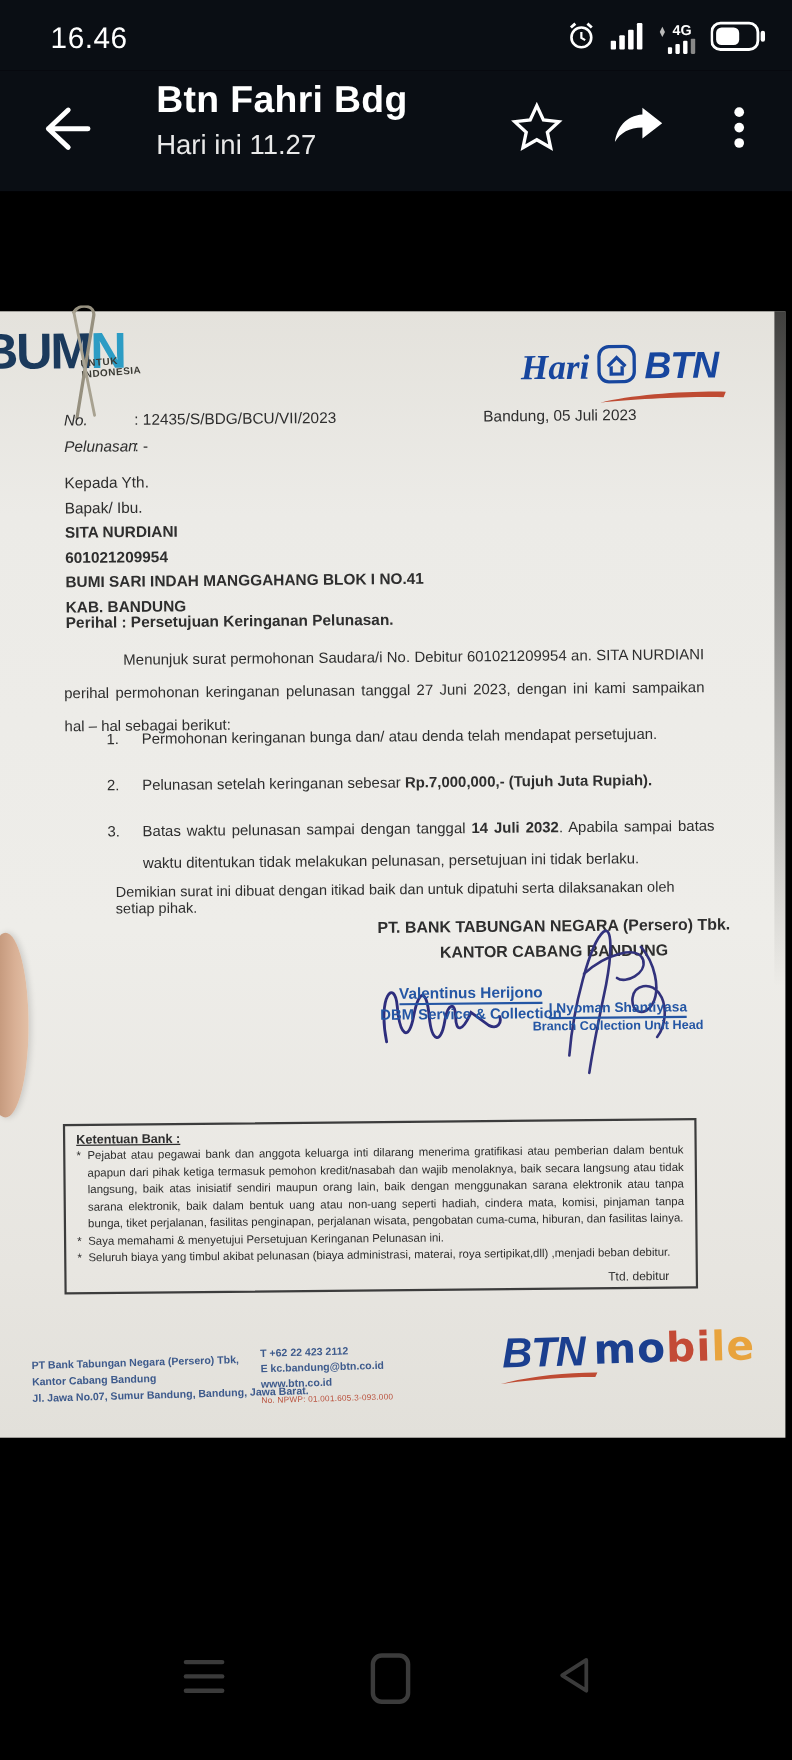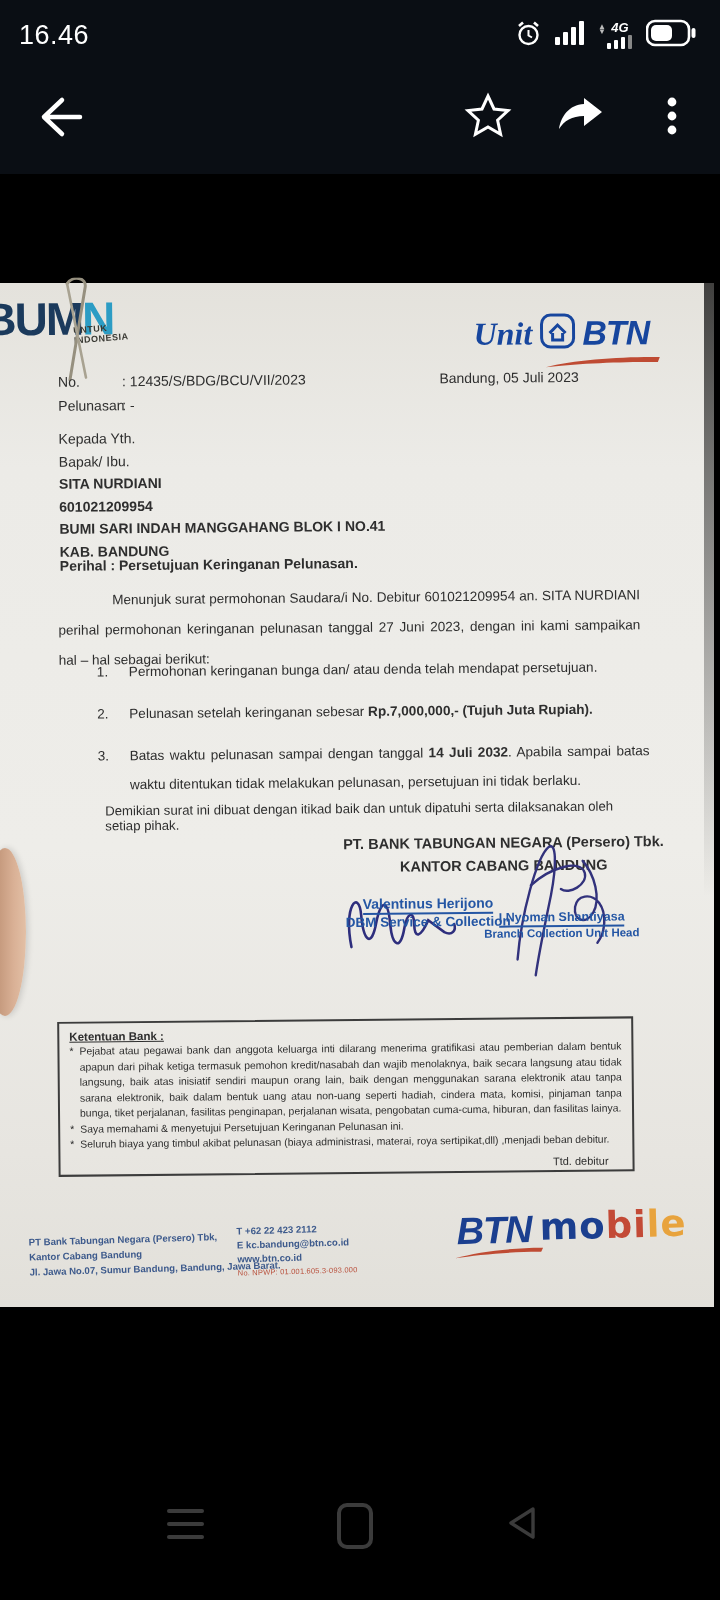--- a/index.html
+++ b/index.html
@@ -2,21 +2,21 @@
 <html><head>
 <meta charset="utf-8">
 <style>
   html,body{margin:0;padding:0;background:#000;}
   .screen{position:relative;width:720px;height:1600px;background:#000;overflow:hidden;
           font-family:"Liberation Sans",sans-serif;}
 
   
   .statusbar{position:absolute;top:0;left:0;width:720px;height:64px;background:#0a0e14;
              display:flex;align-items:center;justify-content:space-between;
-             padding:6px 24px 0 19px;box-sizing:border-box;color:#fff;}
+             padding:6px 24px 0 46px;box-sizing:border-box;color:#fff;}
   .time{font-size:27px;letter-spacing:.5px;}
   .sicons{display:flex;align-items:center;gap:13px;}
   .netgrp{display:flex;align-items:flex-end;gap:1px;}
   .netlbl{font-size:13px;font-weight:bold;color:#fff;line-height:1;margin-bottom:10px;}
   .tinyarrows{font-size:8px;color:#bbb;line-height:.6;margin-bottom:14px;display:flex;flex-direction:column;}
 
   
   .appbar{position:absolute;top:64px;left:0;width:720px;height:110px;background:#0a0e14;color:#fff;}
   .backbtn{position:absolute;left:34px;top:28px;width:50px;height:50px;}
   .titlewrap{position:absolute;left:142px;top:8px;}
@@ -38,21 +38,21 @@
   .bumn .tealn{color:#2c9cc4;}
   .bumntag{position:absolute;left:78px;top:38px;font-size:9px;font-weight:bold;color:#3a3a34;
            line-height:10px;letter-spacing:.5px;transform:rotate(-4deg);}
   .pin{position:absolute;left:46px;top:-8px;}
   .bankbtn{position:absolute;left:478px;top:32px;display:flex;align-items:center;gap:7px;}
   .bankword{font-family:"Liberation Serif",serif;font-style:italic;font-weight:bold;font-size:32px;color:#17469e;}
   .btnword{font-size:34px;font-weight:900;font-style:italic;color:#17469e;letter-spacing:-1px;}
   .btnswoosh{position:absolute;left:548px;top:74px;}
 
   
-  .metaL{position:absolute;left:62px;top:84px;font-size:14px;line-height:24px;}
+  .metaL{position:absolute;left:62px;top:84px;font-size:14px;line-height:24px;font-style:italic;}
   .metaV{position:absolute;left:126px;top:84px;font-size:14px;line-height:24px;}
   .citydate{position:absolute;left:398px;top:88px;width:230px;text-align:center;font-size:14px;}
 
   .recipient{position:absolute;left:62px;top:142px;font-size:14px;line-height:22.5px;}
   .recipient .b{font-weight:bold;}
 
   .perihal{position:absolute;left:62px;top:272px;font-size:14px;font-weight:bold;}
 
   .opening{position:absolute;left:60px;top:300px;width:582px;font-size:13.6px;line-height:30px;
            text-align:justify;text-indent:54px;}
@@ -126,21 +126,21 @@
             <rect x="16" y="7" width="5" height="18" rx="1" fill="#fff"></rect>
             <rect x="24" y="1" width="5" height="24" rx="1" fill="#fff"></rect>
           </svg>
       </span>
       <span class="netgrp">
         <span class="tinyarrows">
             <span>▲</span>
             <span>▼</span>
           </span>
         <span style="display:flex;flex-direction:column;align-items:center;">
-          <span class="netlbl" style="margin-bottom:1px;font-style:italic;">4G</span>
+          <span class="netlbl" style="margin-bottom:1px;">4G</span>
           <svg width="26" height="14" viewBox="0 0 26 14">
               <rect x="0" y="8" width="4" height="6" rx="1" fill="#fff"></rect>
               <rect x="7" y="5" width="4" height="9" rx="1" fill="#fff"></rect>
               <rect x="14" y="2" width="4" height="12" rx="1" fill="#fff"></rect>
               <rect x="21" y="0" width="4" height="14" rx="1" fill="#888"></rect>
             </svg>
         </span>
       </span>
       <span>
         <svg width="50" height="28" viewBox="0 0 50 28">
@@ -151,20 +151,24 @@
       </span>
     </span>
   </div>
 
   <div class="appbar">
     <span class="backbtn">
       <svg width="50" height="50" viewBox="0 0 50 50">
           <path d="M28 8L10 25l18 17M10 25h36" fill="none" stroke="#fff" stroke-width="4.5" stroke-linecap="round" stroke-linejoin="round"></path>
         </svg>
     </span>
+    <span class="titlewrap">
+      <div class="apptitle">Btn Fahri Bdg</div>
+      <div class="appsub">Hari ini 11.27</div>
+    </span>
     <span class="abicon star">
       <svg width="52" height="52" viewBox="0 0 52 52">
           <path d="M26 6l6 13 14 1.6-10.4 9.6 3 14L26 37l-12.6 7.2 3-14L6 20.6 20 19z" fill="none" stroke="#fff" stroke-width="3"></path>
         </svg>
     </span>
     <span class="abicon share">
       <svg width="52" height="52" viewBox="0 0 52 52">
           <path d="M30 8l18 14-18 14V26c-12 0-20 5-25 13 2-13 10-24 25-25z" fill="#fff"></path>
         </svg>
     </span>
@@ -186,21 +190,21 @@
           <div>UNTUK</div>
             <div>INDONESIA</div>
         </div>
         <span class="pin">
           <svg width="80" height="110" viewBox="0 0 80 110">
               <path d="M26 6c6-9 20-6 18 4L28 102" fill="none" stroke="#96907f" stroke-width="3" stroke-linecap="round"></path>
               <path d="M26 6L44 100" fill="none" stroke="#a8a291" stroke-width="2.6" stroke-linecap="round"></path>
             </svg>
         </span>
         <div class="bankbtn">
-          <span class="bankword">Unit</span>
+          <span class="bankword">Hari</span>
           <span>
             <svg width="36" height="36" viewBox="0 0 36 36">
                 <rect x="2" y="2" width="32" height="32" rx="9" fill="none" stroke="#17469e" stroke-width="3"></rect>
                 <path d="M10 20l8-8 8 8" fill="none" stroke="#17469e" stroke-width="3"></path>
                 <path d="M13 20v7h10v-7" fill="none" stroke="#17469e" stroke-width="3"></path>
               </svg>
           </span>
           <span class="btnword">BTN</span>
         </div>
         <span class="btnswoosh">

